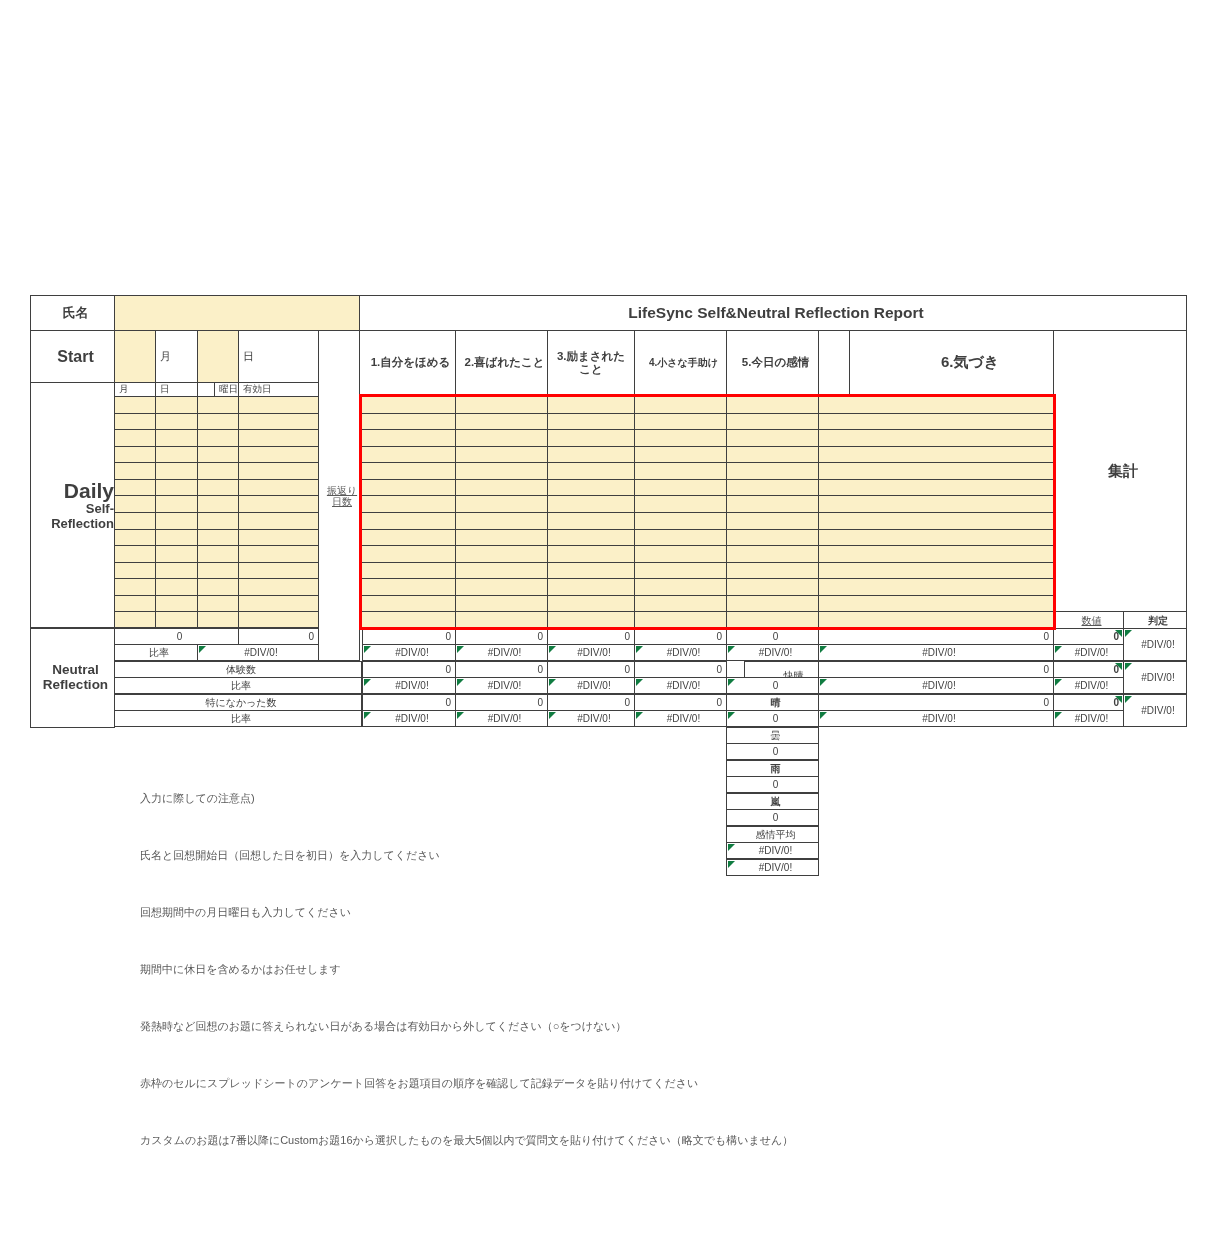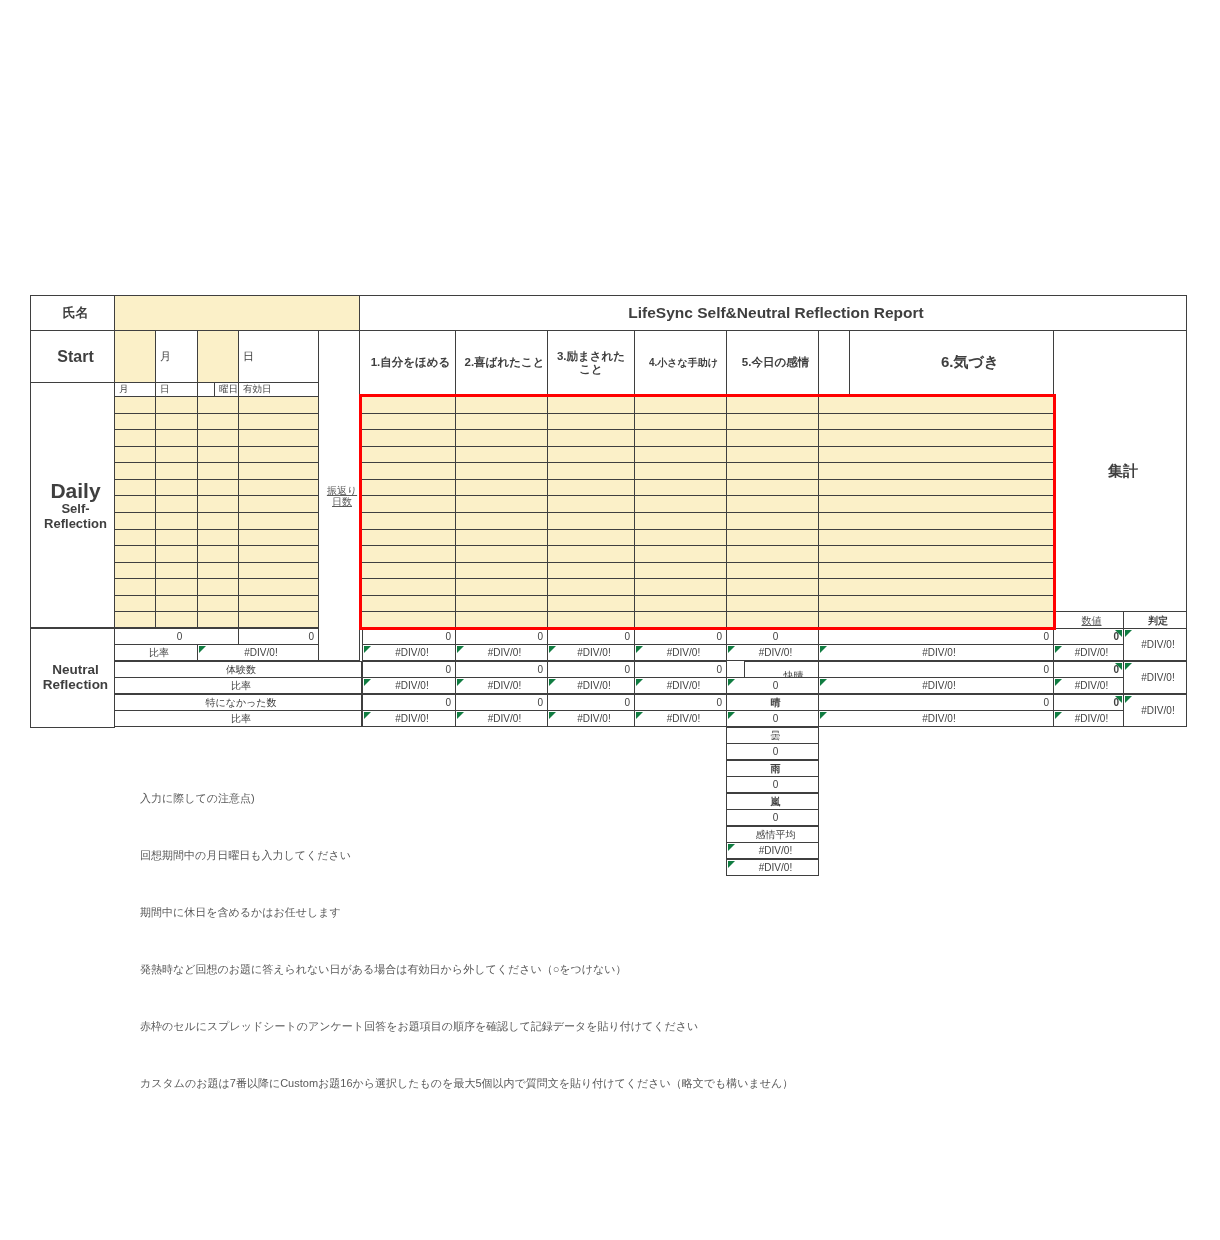--- a/index.html
+++ b/index.html
@@ -53,21 +53,21 @@
 
   <div class="c ct b" style="left:1053px;top:330px;width:134px;height:282px;font-size:15px;">集計</div>
   <div class="c ct gray" style="left:1053px;top:611px;width:71px;height:18px;">数値</div>
   <div class="c ct b" style="left:1123px;top:611px;width:64px;height:18px;">判定</div>
 
   <div class="c lf" style="left:114px;top:382px;width:42px;height:15px;font-size:9.5px;">月</div>
   <div class="c lf" style="left:155px;top:382px;width:43px;height:15px;font-size:9.5px;">日</div>
   <div class="c lf" style="left:197px;top:382px;width:42px;height:15px;font-size:9.5px;margin-left:17px;">曜日</div>
   <div class="c lf" style="left:238px;top:382px;width:81px;height:15px;font-size:9.5px;">有効日</div>
 
-  <div class="c ct col b" style="left:30px;top:382px;width:85px;height:246px;">
+  <div class="c ct col b" style="left:30px;top:382px;width:85px;height:246px;align-items:flex-end;">
     <span style="font-size:21px;">Daily</span>
     <span style="font-size:13px;">Self-</span>
     <span style="font-size:13px;">Reflection</span>
   </div>
 
   <div class="grid" style="left:114px;top:396px;width:205px;height:232px;border:1px solid #3f3f3f;"></div>
   <div class="vl" style="left:155px;top:396px;height:232px;"></div>
   <div class="vl" style="left:197px;top:396px;height:232px;"></div>
   <div class="vl" style="left:238px;top:396px;height:232px;"></div>
 
@@ -148,20 +148,21 @@
   <div class="c ct b" style="left:726px;top:760px;width:93px;height:17px;">雨</div>
   <div class="c ct" style="left:726px;top:776px;width:93px;height:17px;">0</div>
   <div class="c ct b" style="left:726px;top:793px;width:93px;height:17px;">嵐</div>
   <div class="c ct" style="left:726px;top:809px;width:93px;height:17px;">0</div>
   <div class="c ct" style="left:726px;top:826px;width:93px;height:17px;">感情平均</div>
   <div class="c ct tri" style="left:726px;top:842px;width:93px;height:17px;">#DIV/0!</div>
   <div class="c ct tri" style="left:726px;top:859px;width:93px;height:17px;">#DIV/0!</div>
 
   <div class="notes">
     <div>入力に際しての注意点)</div>
+    <div>氏名と回想開始日（回想した日を初日）を入力してください</div>
     <div>回想期間中の月日曜日も入力してください</div>
     <div>期間中に休日を含めるかはお任せします</div>
     <div>発熱時など回想のお題に答えられない日がある場合は有効日から外してください（○をつけない）</div>
     <div>赤枠のセルにスプレッドシートのアンケート回答をお題項目の順序を確認して記録データを貼り付けてください</div>
     <div>カスタムのお題は7番以降にCustomお題16から選択したものを最大5個以内で質問文を貼り付けてください（略文でも構いません）</div>
   </div>
 
 </div>
 
 </body></html>

